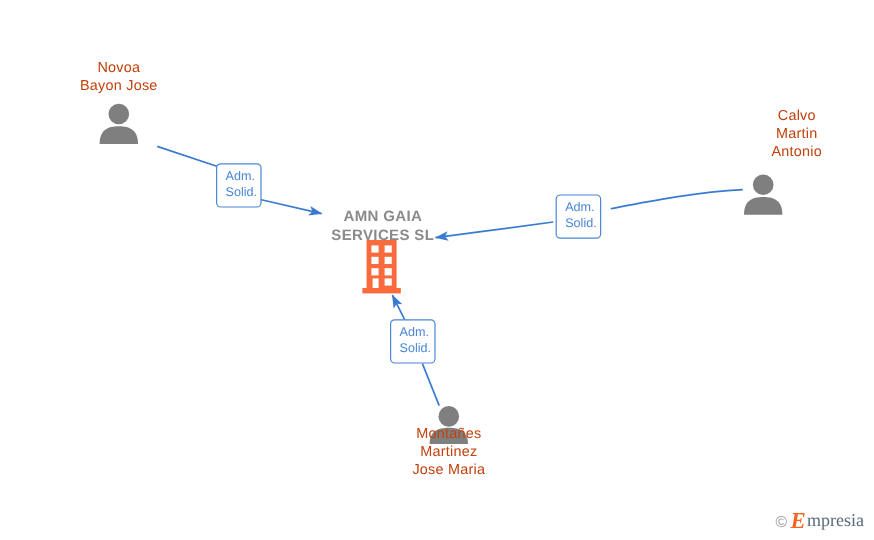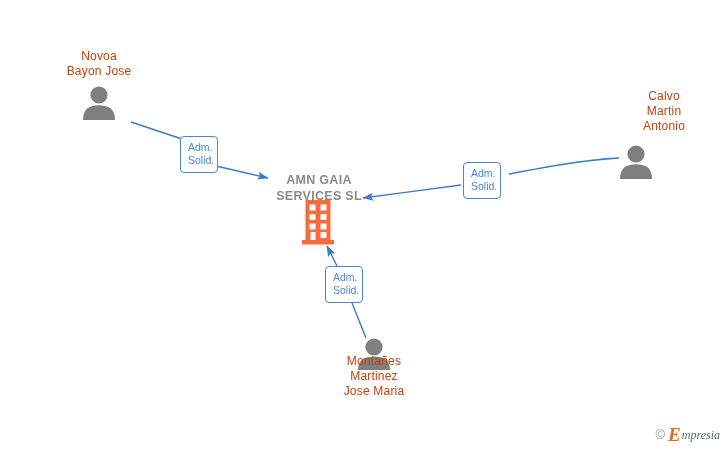--- a/index.html
+++ b/index.html
@@ -79,22 +79,21 @@
     font-family: "Liberation Serif", serif;
     font-style: italic;
     font-size: 19px;
     font-weight: bold;
     line-height: 1;
     margin-right: -2px;
   }
   .wm-rest {
     color: #5a6b7a;
     font-family: "Liberation Serif", serif;
-    font-style: italic;
-    font-size: 12px;
+    font-size: 15px;
     line-height: 1;
   }
 </style>
 </head>
 <body>
 
 <svg id="canvas" viewBox="0 0 728 450" xmlns="http://www.w3.org/2000/svg">
   <defs>
     <marker id="arrowBlue" markerWidth="9" markerHeight="9" refX="7.5" refY="3.2" orient="auto" markerUnits="strokeWidth">
       <path d="M0,0.3 L8,3.2 L0,6.1 L1.8,3.2 Z" fill="#3a7ad0"></path>

